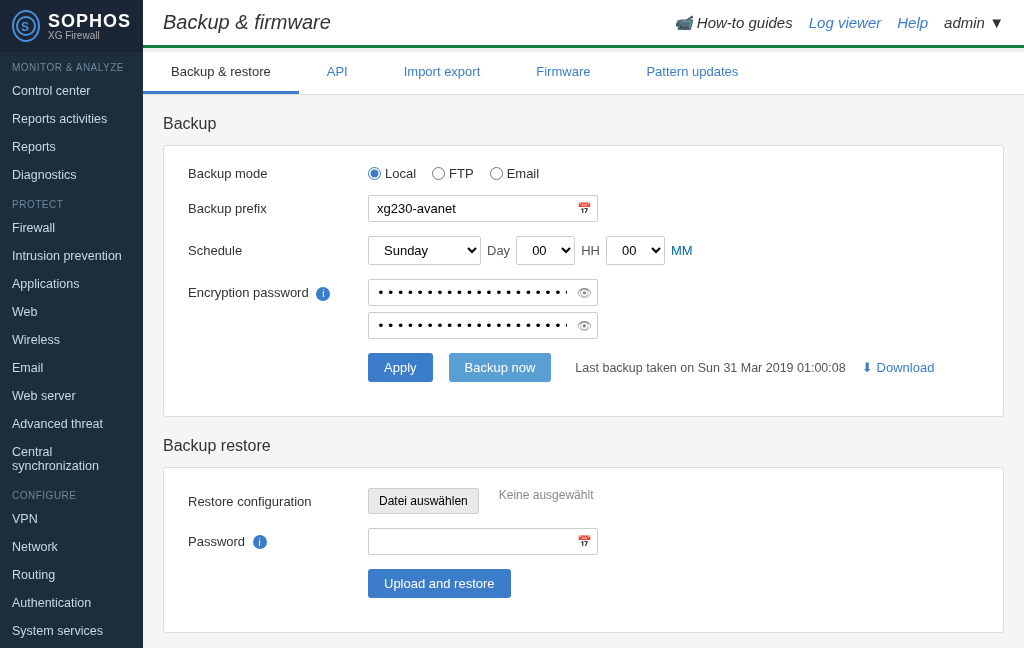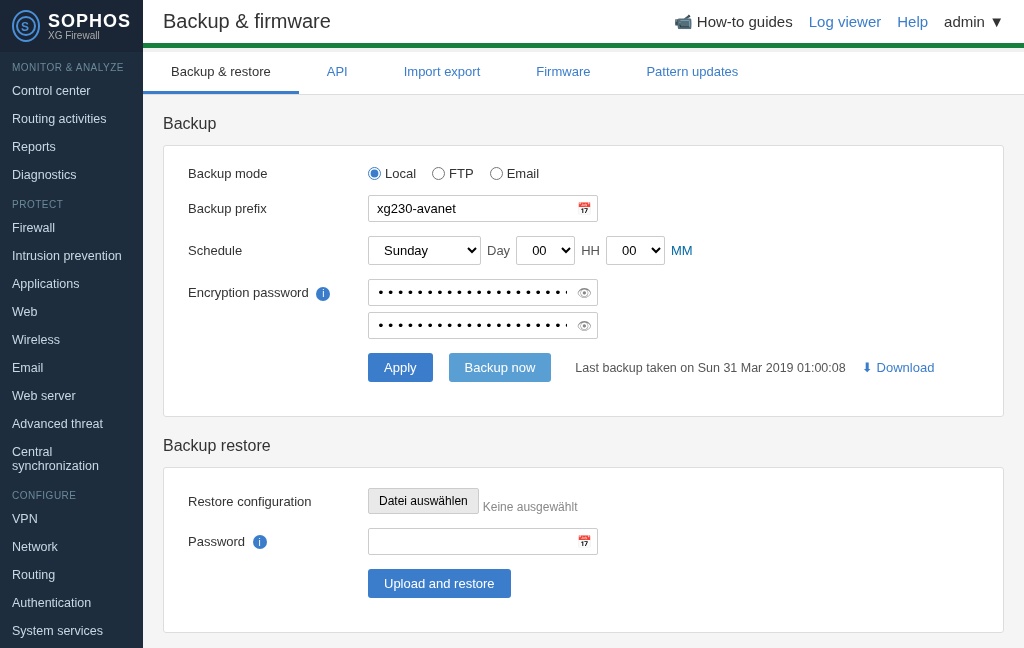--- a/index.html
+++ b/index.html
@@ -194,22 +194,22 @@
       text-decoration: none;
       margin-left: 8px;
       display: inline-flex;
       align-items: center;
       gap: 4px;
     }
 
     
     .file-input-wrap {
       display: flex;
-      align-items: flex-end;
-      gap: 4px;
+      align-items: flex-start;
+      gap: 20px;
     }
     .file-btn {
       background: #e9e9e9;
       border: 1px solid #ccc;
       padding: 5px 10px;
       font-size: 12px;
       cursor: pointer;
       border-radius: 2px;
     }
     .file-none { font-size: 12px; color: #888; }
@@ -239,26 +239,27 @@
     }
     .sidebar-header {
       width: 143px;
       background: #1a2535;
       padding: 10px 12px;
       flex-shrink: 0;
     }
     .main-header {
       flex: 1;
       background: #fff;
-      border-bottom: 5px solid #15803d;
+      border-bottom: 3px solid #15803d;
       display: flex;
       align-items: center;
       justify-content: space-between;
       padding: 0 20px;
       height: 48px;
+      font-style: italic;
     }
   </style>
 </head>
 <body>
 
 <div class="app-wrapper">
 
   <div class="header-wrapper">
     <div class="sidebar-header">
       <div class="sophos-logo">
@@ -289,21 +290,21 @@
         </span>
       </div>
     </div>
   </div>
 
   <div class="layout">
 
     <div class="sidebar">
       <div class="sidebar-section-label">MONITOR &amp; ANALYZE</div>
       <div class="sidebar-item">Control center</div>
-      <div class="sidebar-item">Routing activities</div>
+      <div class="sidebar-item">Reports activities</div>
       <div class="sidebar-item">Reports</div>
       <div class="sidebar-item">Diagnostics</div>
 
       <div class="sidebar-section-label">PROTECT</div>
       <div class="sidebar-item">Firewall</div>
       <div class="sidebar-item">Intrusion prevention</div>
       <div class="sidebar-item">Applications</div>
       <div class="sidebar-item">Web</div>
       <div class="sidebar-item">Wireless</div>
       <div class="sidebar-item">Email</div>

